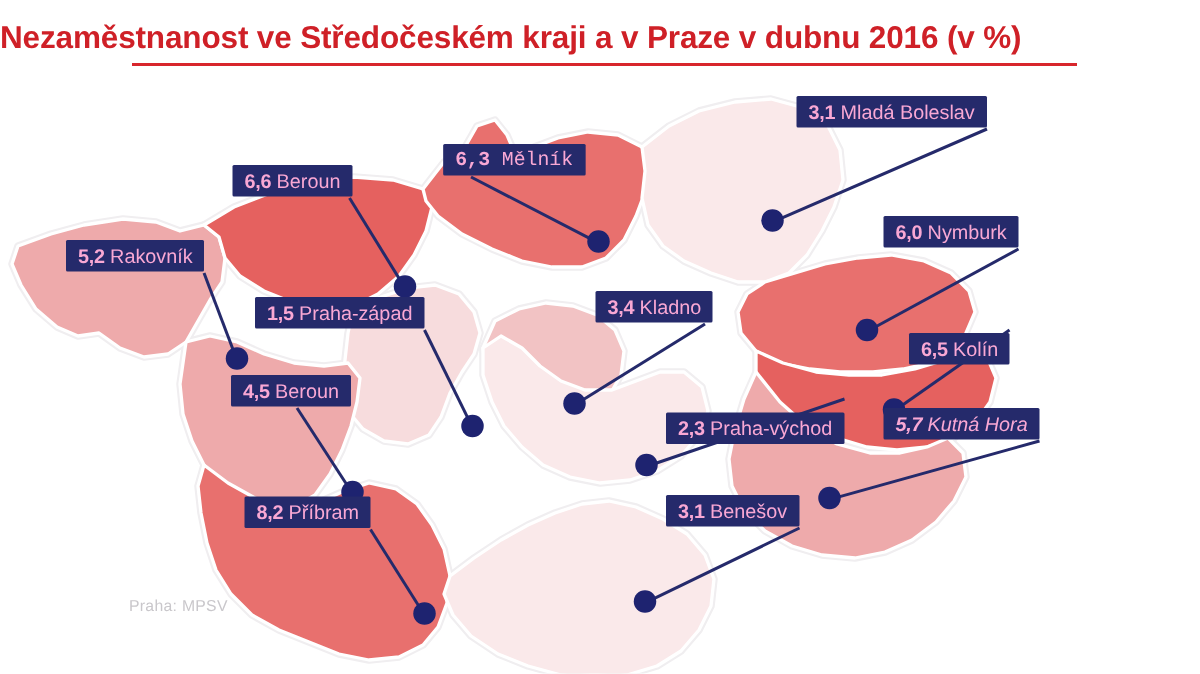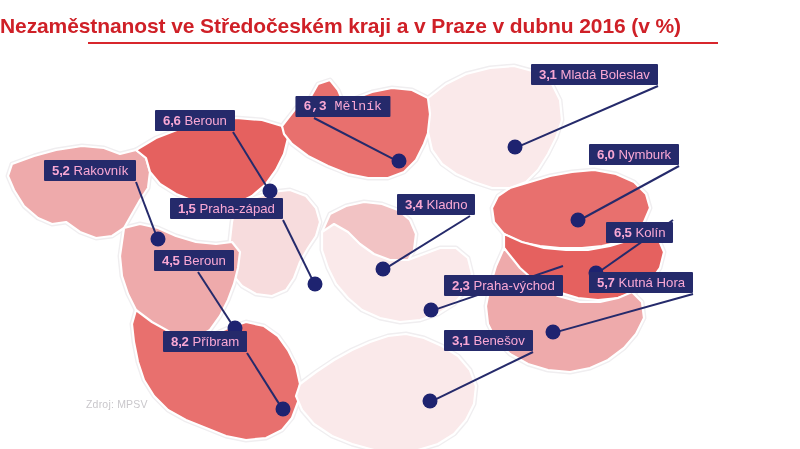--- a/index.html
+++ b/index.html
@@ -123,28 +123,28 @@
       <div class="pin" style="left: 596px; top: 273px;"></div>
       <div class="label" style="left: 170px; top: 198px;"><span class="num">1,5</span> <span class="nm">Praha-západ</span></div>
       <div class="leader" style="left: 283px; top: 219px; width: 72.45px; transform: rotate(63.7886deg);"></div>
       <div class="pin" style="left: 315px; top: 284px;"></div>
       <div class="label" style="left: 397px; top: 194px;"><span class="num">3,4</span> <span class="nm">Kladno</span></div>
       <div class="leader" style="left: 470px; top: 215px; width: 102.396px; transform: rotate(148.173deg);"></div>
       <div class="pin" style="left: 383px; top: 269px;"></div>
       <div class="label" style="left: 444px; top: 244px; margin-top: 31px;"><span class="num">2,3</span> <span class="nm">Praha-východ</span></div>
       <div class="leader" style="left: 563px; top: 265px; width: 139.46px; transform: rotate(161.175deg);"></div>
       <div class="pin" style="left: 431px; top: 310px;"></div>
-      <div class="label" style="left: 589px; top: 272px;"><span class="num">5,7</span> <span class="nm">Kutná Hora</span></div>
+      <div class="label" style="left: 589px; top: 272px; font-style: italic;"><span class="num">5,7</span> <span class="nm">Kutná Hora</span></div>
       <div class="leader" style="left: 693px; top: 293px; width: 145.331px; transform: rotate(164.434deg);"></div>
       <div class="pin" style="left: 553px; top: 332px;"></div>
       <div class="label" style="left: 118px; top: 250px; margin-left: 36px;"><span class="num">4,5</span> <span class="nm">Beroun</span></div>
       <div class="leader" style="left: 198px; top: 271px; width: 67.9559px; transform: rotate(57.0115deg);"></div>
       <div class="pin" style="left: 235px; top: 328px;"></div>
       <div class="label" style="left: 163px; top: 331px;"><span class="num">8,2</span> <span class="nm">Příbram</span></div>
       <div class="leader" style="left: 247px; top: 352px; width: 67.4166px; transform: rotate(57.7244deg);"></div>
       <div class="pin" style="left: 283px; top: 409px;"></div>
       <div class="label" style="left: 444px; top: 330px;"><span class="num">3,1</span> <span class="nm">Benešov</span></div>
       <div class="leader" style="left: 533px; top: 351px; width: 114.495px; transform: rotate(154.106deg);"></div>
       <div class="pin" style="left: 430px; top: 401px;"></div>
     </div>
 
-  <div class="source">Zdroj: MPSV</div>
+  <div class="source">Praha: MPSV</div>
 </div>
 
 </body></html>

